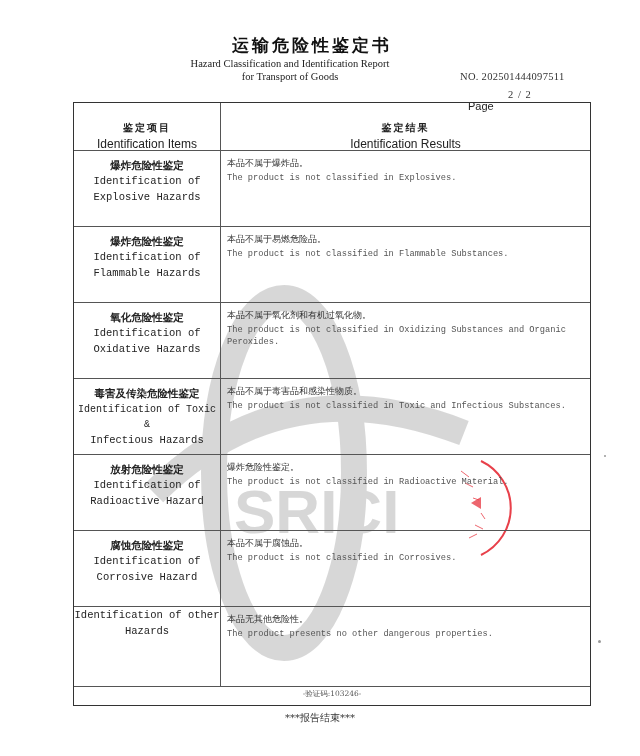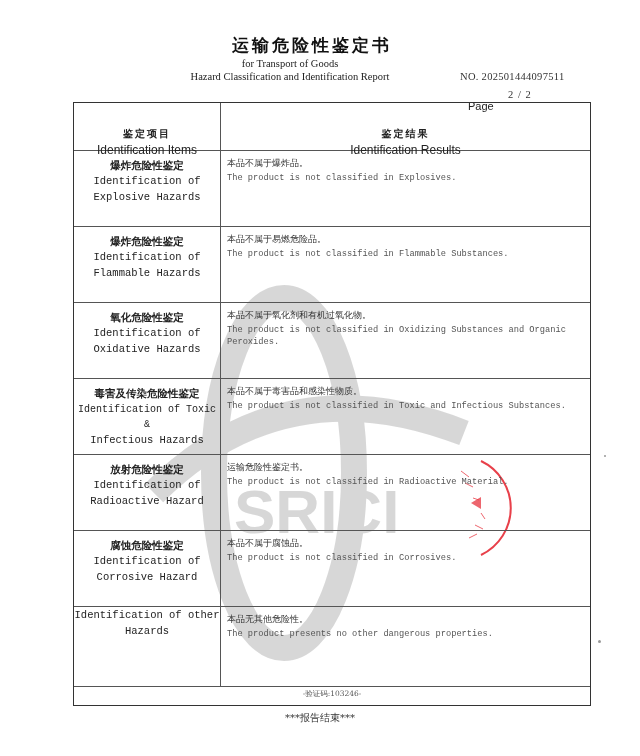--- a/index.html
+++ b/index.html
@@ -41,21 +41,21 @@
   .row {
     position:absolute; left:0; width:100%; border-bottom:1px solid #555; box-sizing:border-box;
   }
   .cell-left {
     position:absolute; left:0; top:0; width:147px; height:100%; border-right:1px solid #555;
     box-sizing:border-box; text-align:center;
   }
   .cell-right {
     position:absolute; left:147px; top:0; right:0; height:100%; box-sizing:border-box;
   }
-  .hdr-zh { font-family:"DejaVu Serif", serif; font-weight:bold; font-size:10px; letter-spacing:2px; margin-top:24px; color:#222; }
+  .hdr-zh { font-family:"DejaVu Serif", serif; font-weight:bold; font-size:10px; letter-spacing:2px; margin-top:18px; color:#222; }
   .hdr-en { font-family:"Liberation Sans", sans-serif; font-size:12px; margin-top:2px; color:#222; }
   .item-zh { font-family:"DejaVu Sans", sans-serif; font-weight:bold; font-size:10.5px; margin-top:8px; color:#222; }
   .item-en { font-family:"Liberation Mono", monospace; font-size:10.5px; line-height:15px; color:#222; margin-top:1px; }
   .res-zh { font-family:"DejaVu Sans", sans-serif; font-size:9px; margin:6px 0 0 6px; color:#333; }
   .res-en { font-family:"Liberation Mono", monospace; font-size:8.7px; line-height:12px; margin:2px 6px 0 6px; color:#555; }
   .verify {
     position:absolute; left:0; width:100%; top:586px; text-align:center;
     font-family:"DejaVu Serif", serif; font-size:7.5px; color:#555;
   }
   .end-mark {
@@ -64,22 +64,22 @@
   }
   .dot { position:absolute; width:3px; height:3px; border-radius:50%; background:#999; }
 </style>
 </head>
 <body>
 
 <div>
 
   <div class="title-zh">运输危险性鉴定书</div>
   <div class="title-en">
+    <div>Hazard Classification and Identification Report</div>
     <div>for Transport of Goods</div>
-    <div>Hazard Classification and Identification Report</div>
   </div>
   <div class="report-no">NO. 202501444097511</div>
   <div class="page-label">Page</div>
   <div class="page-num">2 / 2</div>
 
   <div class="table">
 
     <svg class="watermark" viewBox="0 0 420 420" style="left:60px; top:180px;">
       <g fill="none" stroke="#b8b8b8" stroke-width="26">
         <ellipse cx="150" cy="190" rx="70" ry="175"></ellipse>
@@ -155,21 +155,21 @@
       </div>
     </div>
 
     <div class="row" style="top:352px; height:76px;">
       <div class="cell-left">
         <div class="item-zh">放射危险性鉴定</div>
         <div class="item-en">Identification of</div>
         <div class="item-en">Radioactive Hazard</div>
       </div>
       <div class="cell-right">
-        <div class="res-zh">运输危险性鉴定书。</div>
+        <div class="res-zh">爆炸危险性鉴定。</div>
         <div class="res-en">The product is not classified in Radioactive Material.</div>
       </div>
     </div>
 
     <div class="row" style="top:428px; height:76px;">
       <div class="cell-left">
         <div class="item-zh">腐蚀危险性鉴定</div>
         <div class="item-en">Identification of</div>
         <div class="item-en">Corrosive Hazard</div>
       </div>

